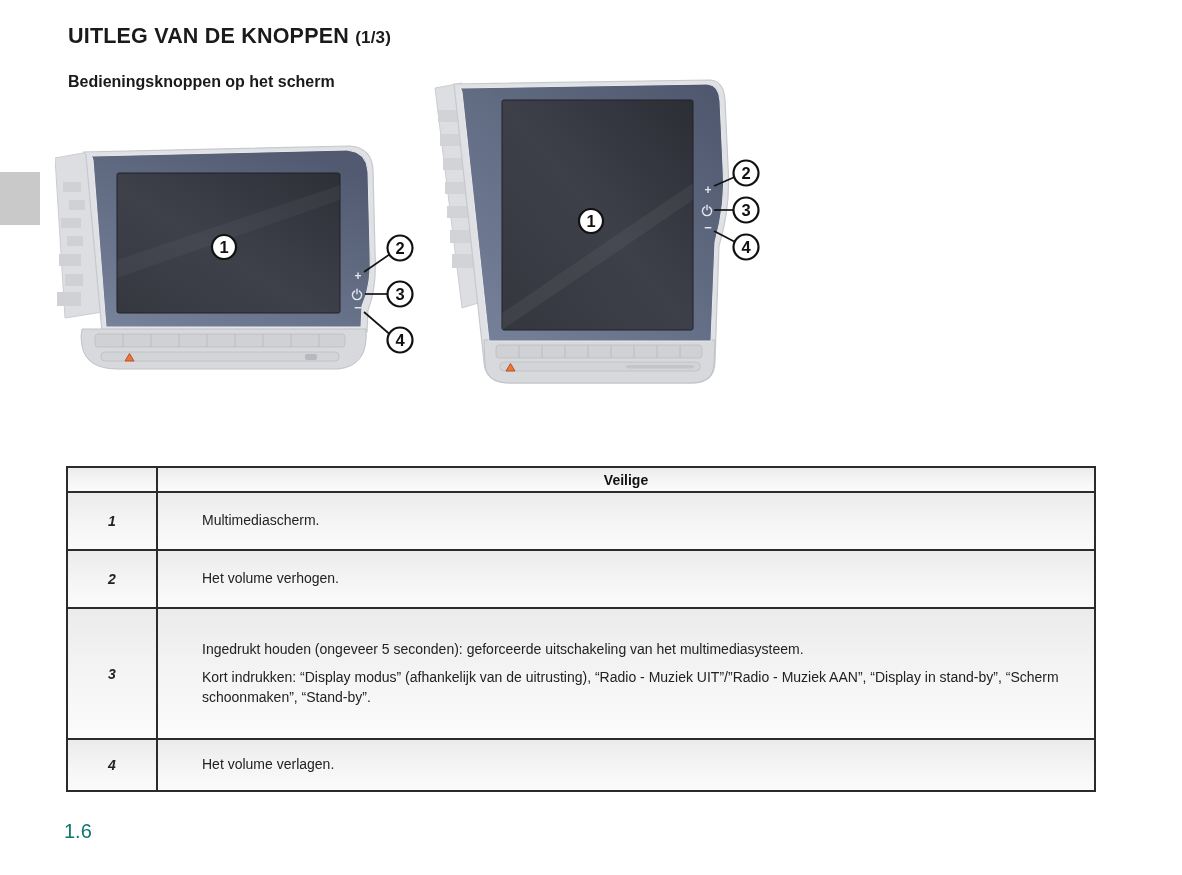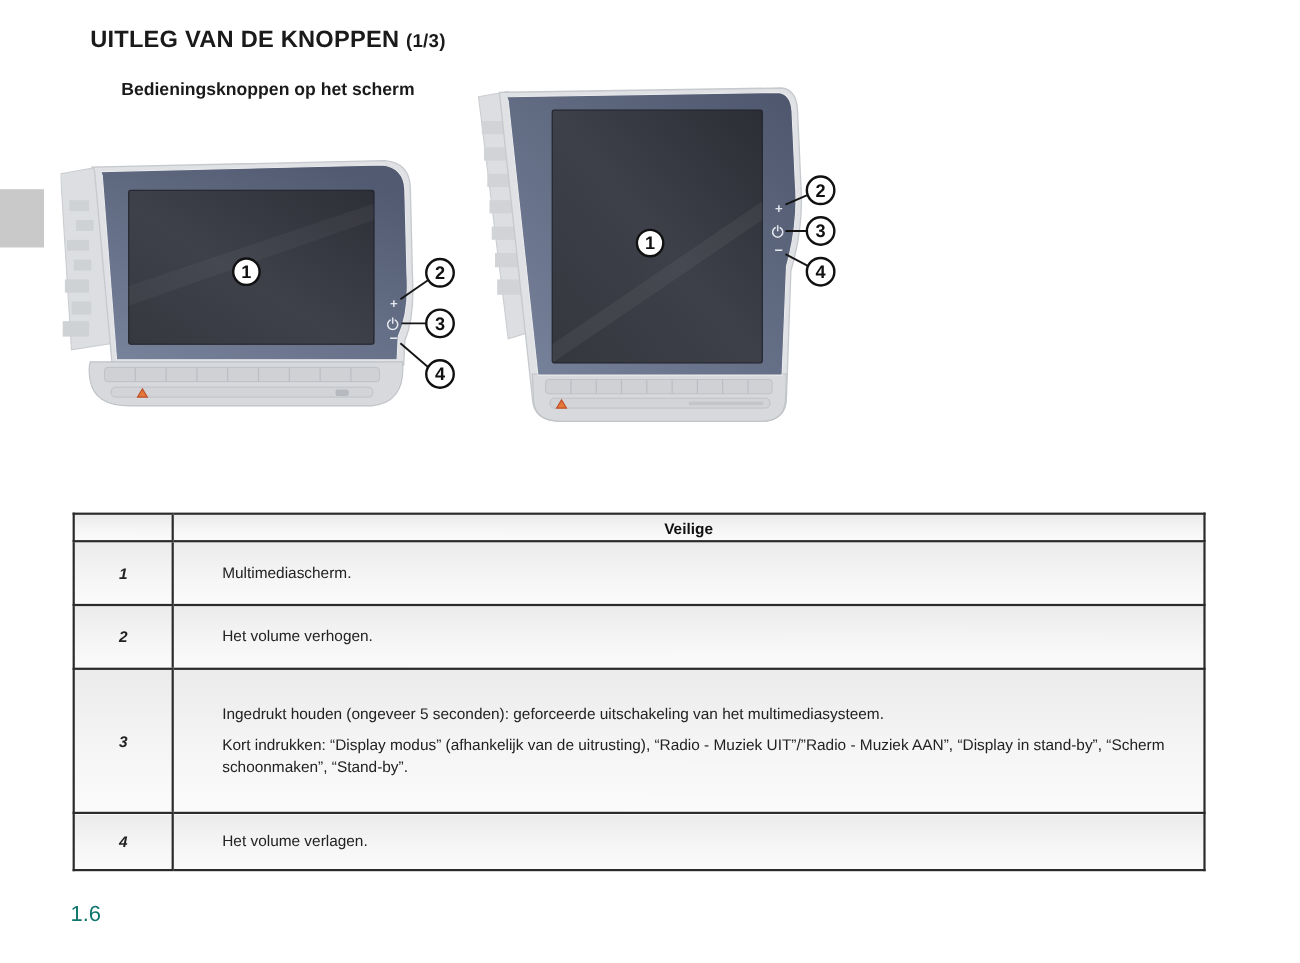--- a/index.html
+++ b/index.html
@@ -13,29 +13,29 @@
   }
 
   
   .section-tab {
     position: absolute; left: 0; top: 172px;
     width: 40px; height: 53px;
     background: #c9c9c9;
   }
 
   
-  .page-header { position: absolute; left: 82px; top: 24px; }
+  .page-header { position: absolute; left: 68px; top: 24px; }
   .page-title {
     font-size: 21.5px; font-weight: bold; letter-spacing: 0.2px;
     margin: 0; white-space: nowrap;
   }
   .page-title .suffix { font-size: 17px; font-weight: bold; }
   .page-subtitle {
     font-size: 16px; font-weight: bold;
-    margin: 0; margin-top: 24px; white-space: nowrap; text-align: center;
+    margin: 0; margin-top: 24px; white-space: nowrap;
   }
 
   .illus { position: absolute; }
   .illus-landscape { left: 55px; top: 140px; }
   .illus-portrait  { left: 430px; top: 78px; }
 
   .callout-num {
     font-size: 16.5px; font-weight: bold; fill: #111;
   }
   .bezel-symbol {

